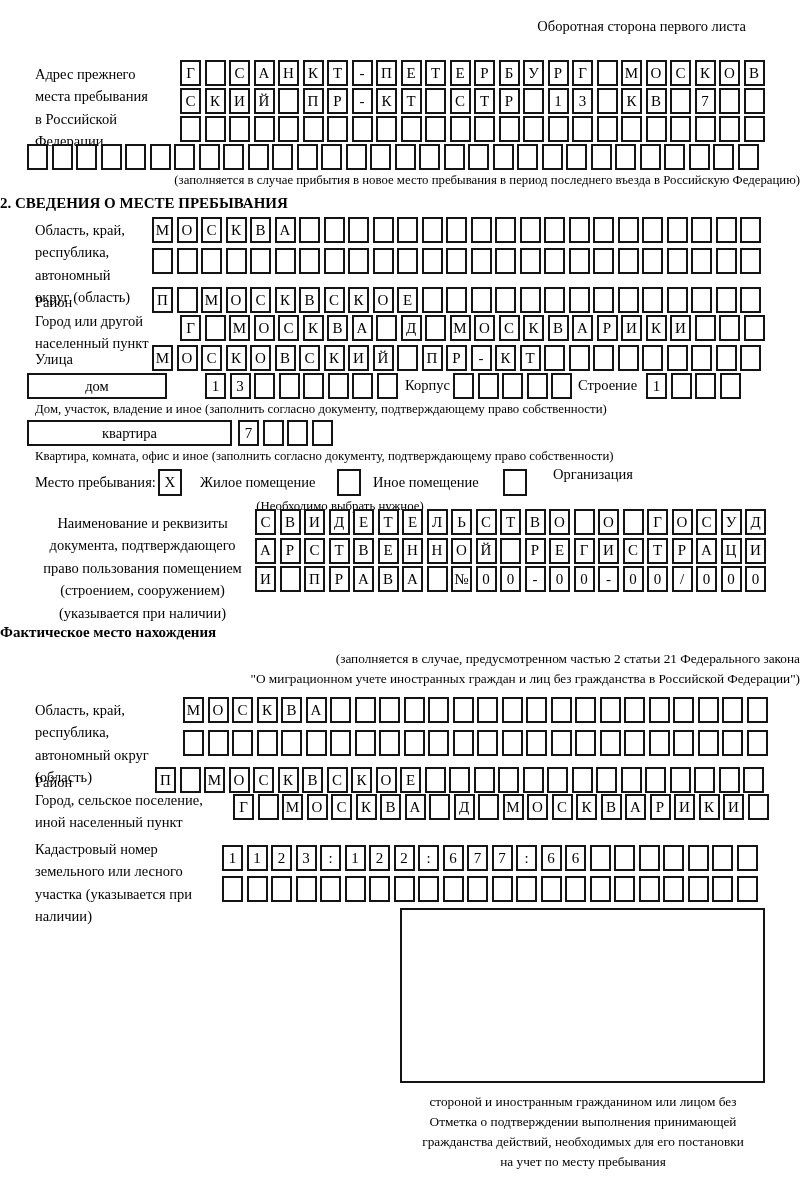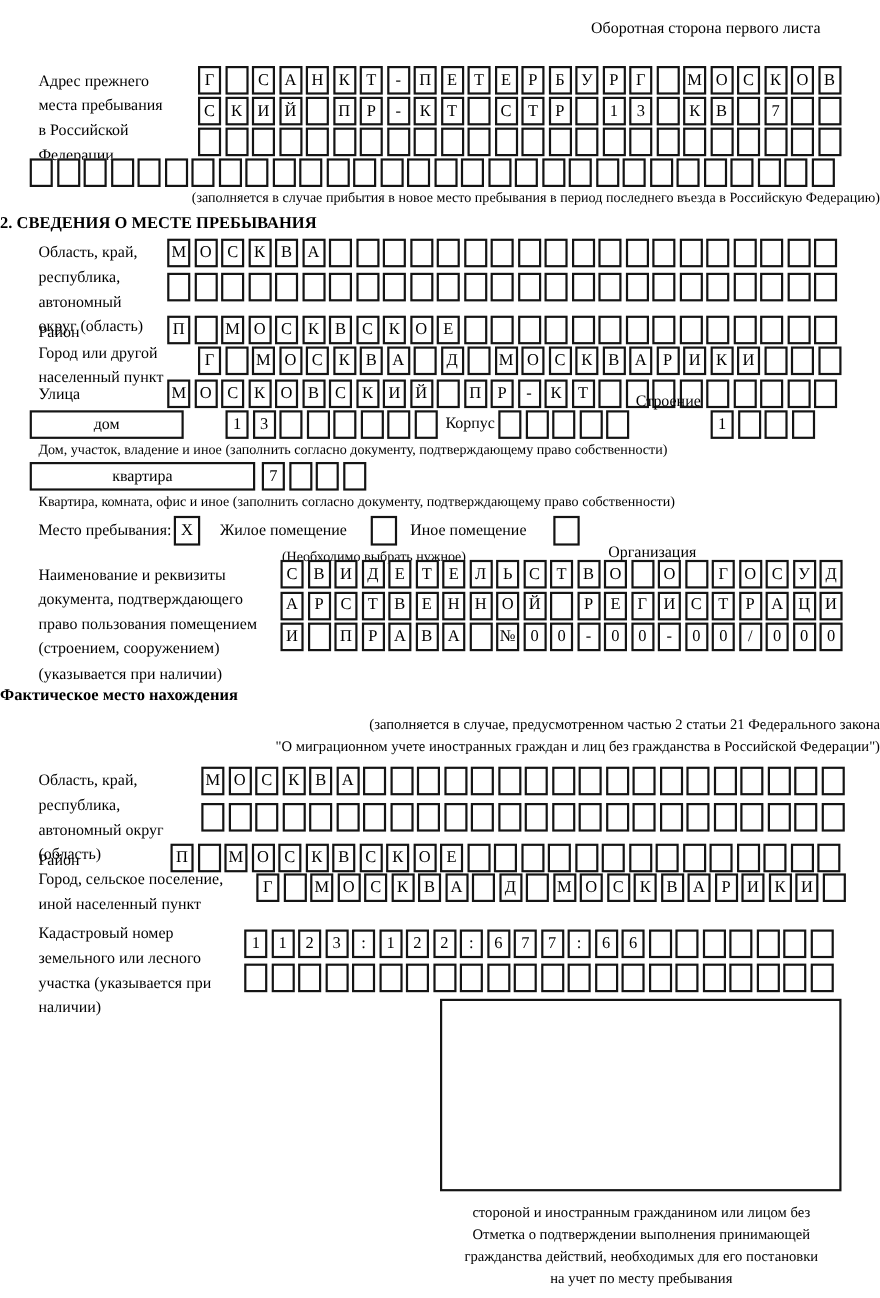--- a/index.html
+++ b/index.html
@@ -313,21 +313,21 @@
       <span class="cell"></span>
     </div>
   <div class="abs" style="left:405px; top:377px;">Корпус</div>
   <div class="abs boxrow" style="left:453px; top:373px;">
       <span class="cell"></span>
       <span class="cell"></span>
       <span class="cell"></span>
       <span class="cell"></span>
       <span class="cell"></span>
     </div>
-  <div class="abs" style="left:578px; top:357px;">Строение</div>
+  <div class="abs" style="left:578px; top:377px;">Строение</div>
   <div class="abs boxrow" style="left:646px; top:373px;">
       <span class="cell">1</span>
       <span class="cell"></span>
       <span class="cell"></span>
       <span class="cell"></span>
     </div>
   <div class="abs caption" style="left:35px; top:402px;">Дом, участок, владение и иное (заполнить согласно документу, подтверждающему право собственности)</div>
 
   <div class="abs widebox" style="left:27px; top:420px; width:205px;">квартира</div>
   <div class="abs boxrow" style="left:238px; top:420px;">
@@ -337,24 +337,24 @@
       <span class="cell"></span>
     </div>
   <div class="abs caption" style="left:35px; top:449px;">Квартира, комната, офис и иное (заполнить согласно документу, подтверждающему право собственности)</div>
 
   <div class="abs" style="left:35px; top:474px;">Место пребывания:</div>
   <div class="abs checkbox" style="left:158px; top:469px;">X</div>
   <div class="abs" style="left:200px; top:474px;">Жилое помещение</div>
   <div class="abs checkbox" style="left:337px; top:469px;"></div>
   <div class="abs" style="left:373px; top:474px;">Иное помещение</div>
   <div class="abs checkbox" style="left:503px; top:469px;"></div>
-  <div class="abs" style="left:553px; top:494px;">Организация</div>
+  <div class="abs" style="left:553px; top:466px;">Организация</div>
   <div class="abs caption" style="left:180px; top:499px; width:320px; text-align:center;">(Необходимо выбрать нужное)</div>
 
-  <div class="abs label" style="left:35px; top:512px; width:215px;">Наименование и реквизиты документа, подтверждающего право пользования помещением (строением, сооружением) (указывается при наличии)</div>
+  <div class="abs label" style="left:35px; top:512px; width:215px;text-align:center;">Наименование и реквизиты документа, подтверждающего право пользования помещением (строением, сооружением) (указывается при наличии)</div>
   <div class="abs rows-stack" style="left:255px; top:509px; gap:2.5px;">
     <div class="boxrow">
         <span class="cell">С</span>
         <span class="cell">В</span>
         <span class="cell">И</span>
         <span class="cell">Д</span>
         <span class="cell">Е</span>
         <span class="cell">Т</span>
         <span class="cell">Е</span>
         <span class="cell">Л</span>

